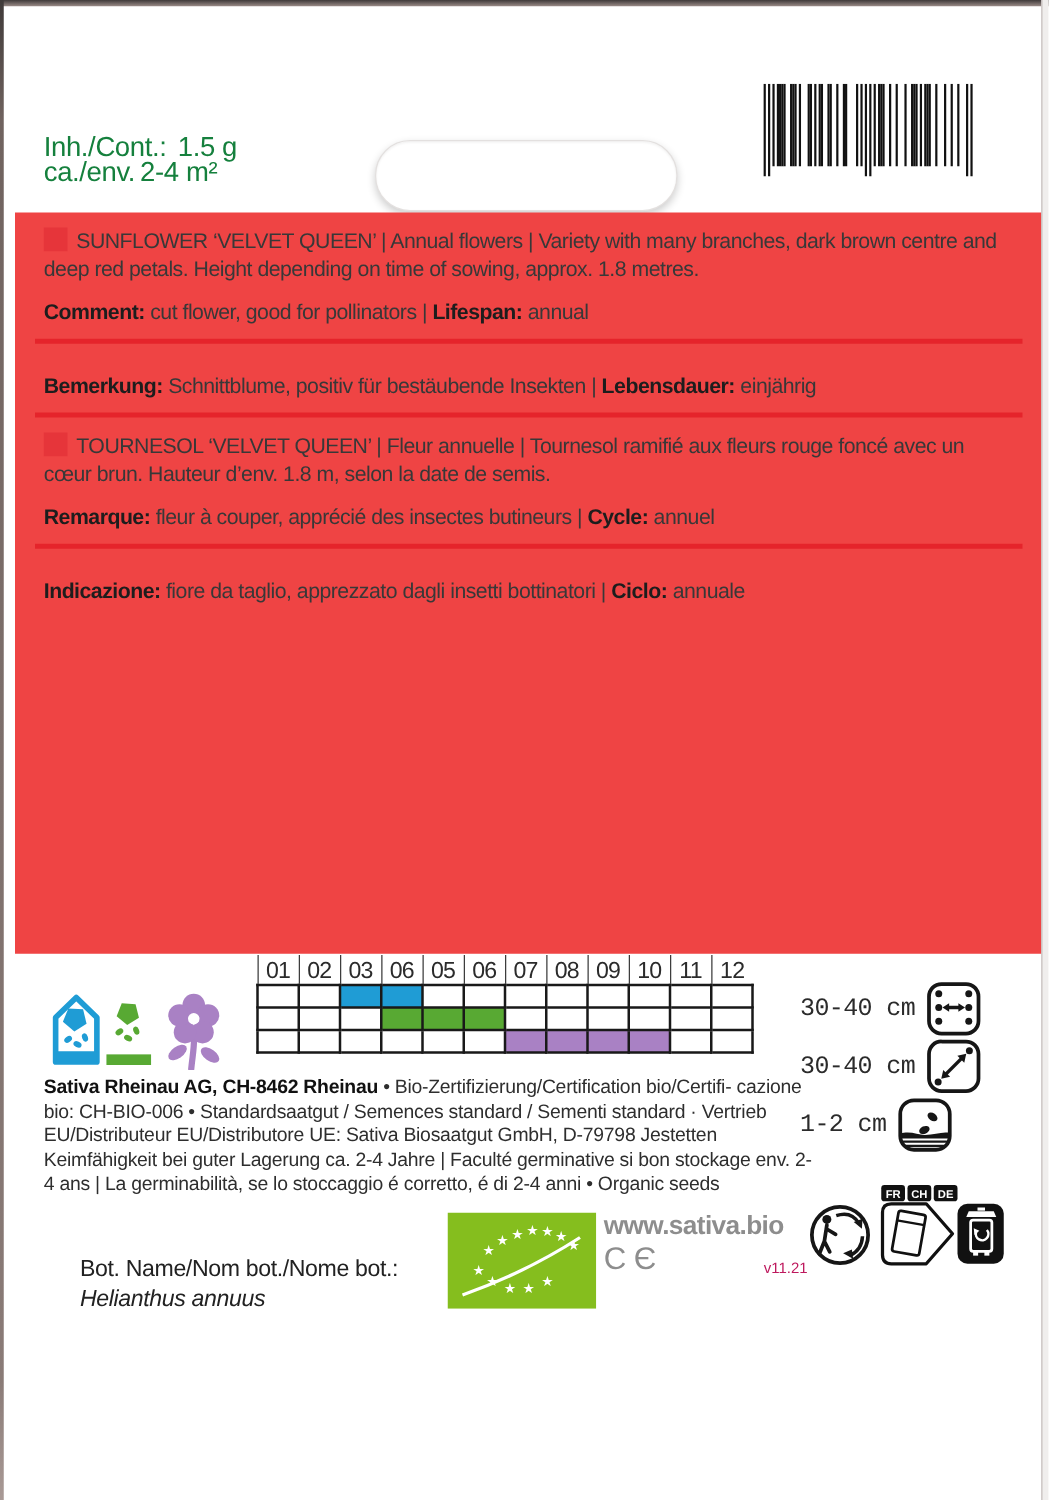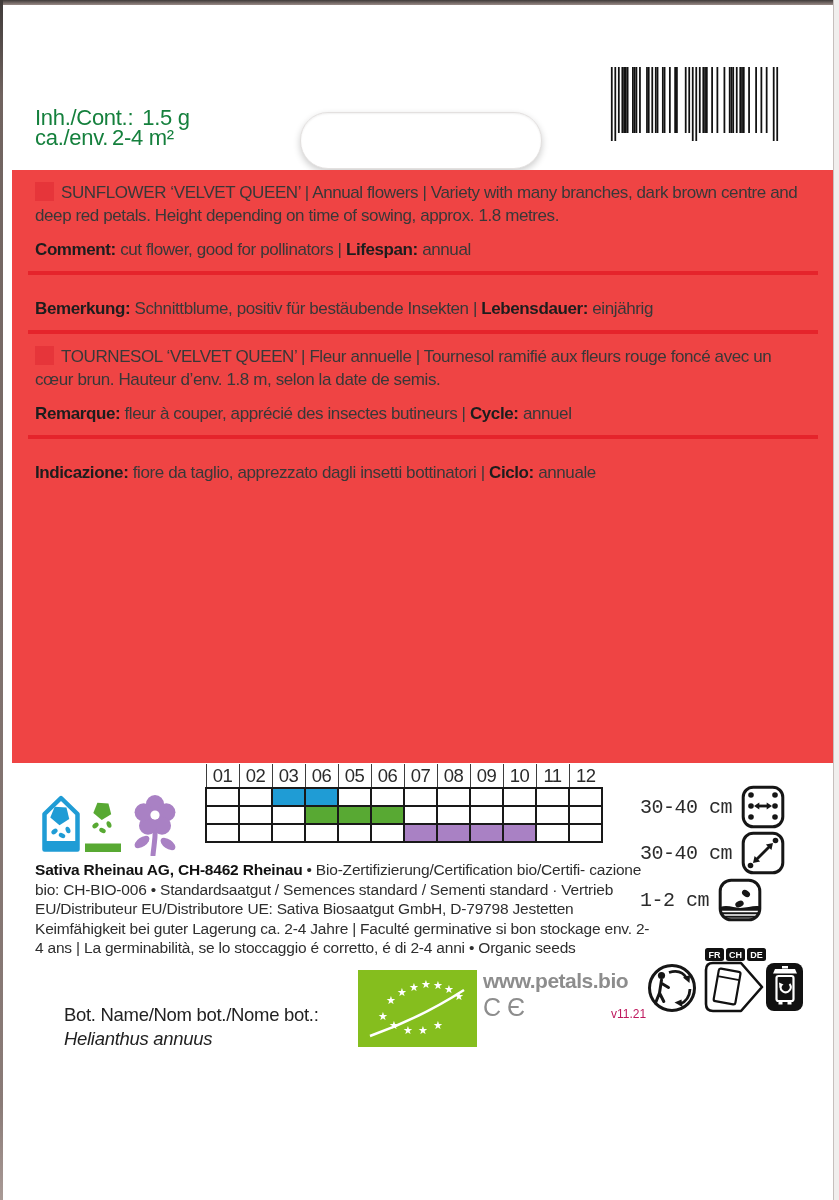--- a/index.html
+++ b/index.html
@@ -313,21 +313,21 @@
     <text x="80" y="19" font-size="11" fill="#fff" text-anchor="middle">★</text>
     <text x="91" y="23" font-size="11" fill="#fff" text-anchor="middle">★</text>
     <text x="101" y="30" font-size="11" fill="#fff" text-anchor="middle">★</text>
     <text x="25" y="50" font-size="11" fill="#fff" text-anchor="middle">★</text>
     <text x="36" y="59" font-size="11" fill="#fff" text-anchor="middle">★</text>
     <text x="50" y="64" font-size="11" fill="#fff" text-anchor="middle">★</text>
     <text x="65" y="64" font-size="11" fill="#fff" text-anchor="middle">★</text>
     <text x="80" y="59" font-size="11" fill="#fff" text-anchor="middle">★</text>
   </svg>
 
-  <div class="website">www.petals.bio</div>
+  <div class="website">www.sativa.bio</div>
   <div class="ce-mark">CЄ</div>
   <div class="version">v11.21</div>
 
   <svg class="triman" width="52" height="52" viewBox="0 0 52 52">
     <circle cx="26" cy="26" r="22.5" stroke="#161616" stroke-width="3" fill="none"></circle>
     <circle cx="15.5" cy="13.5" r="3.6" fill="#161616"></circle>
     <path d="M15.5,18 L13.5,31 M13.5,31 L9.5,41 M13.5,31 L17.8,39.5 M15,21 L22.5,25.5" stroke="#161616" stroke-width="3" fill="none" stroke-linecap="round"></path>
     <path d="M23,10.5 Q35,6.5 41,16.5" stroke="#161616" stroke-width="2.8" fill="none"></path>
     <polygon points="43.5,21 44,13 37,15.5" fill="#161616"></polygon>
     <path d="M44,27 Q43.5,38.5 33.5,42.5" stroke="#161616" stroke-width="2.8" fill="none"></path>

